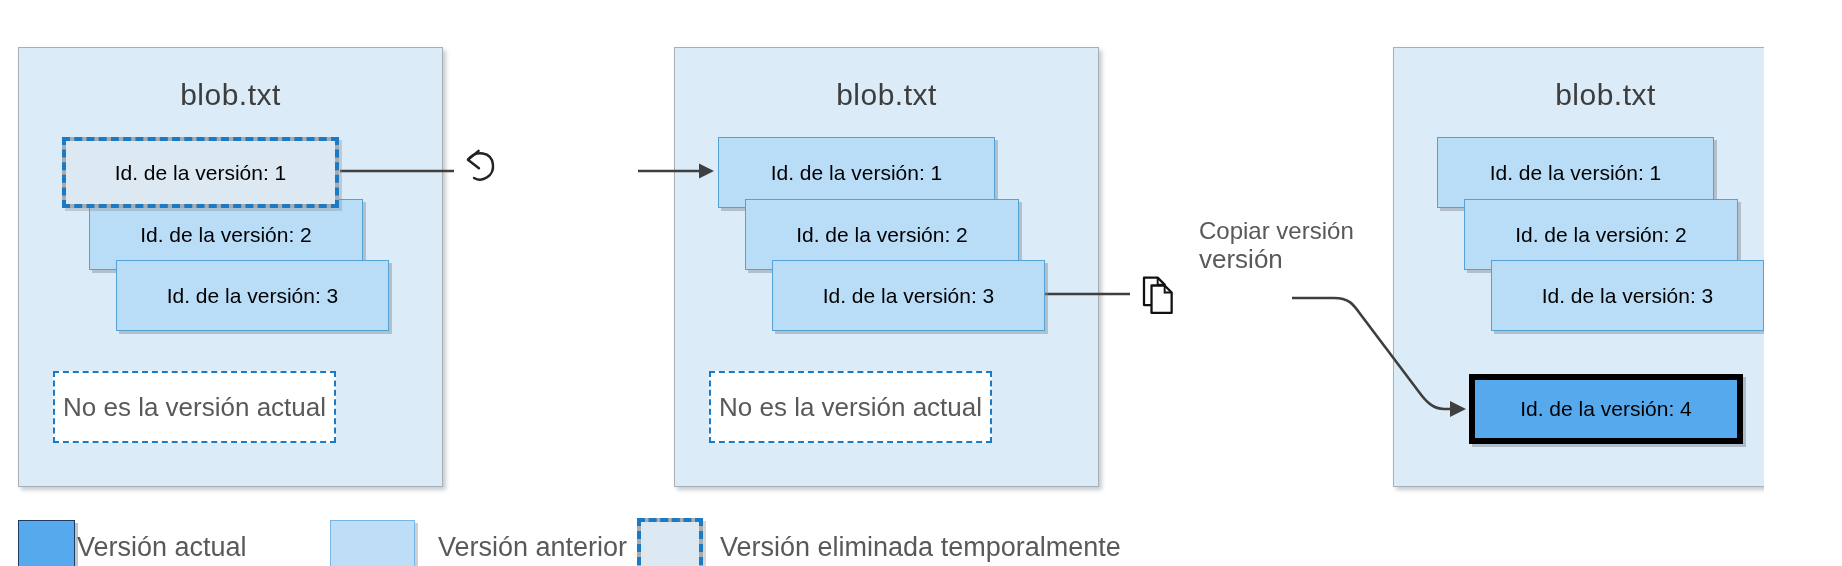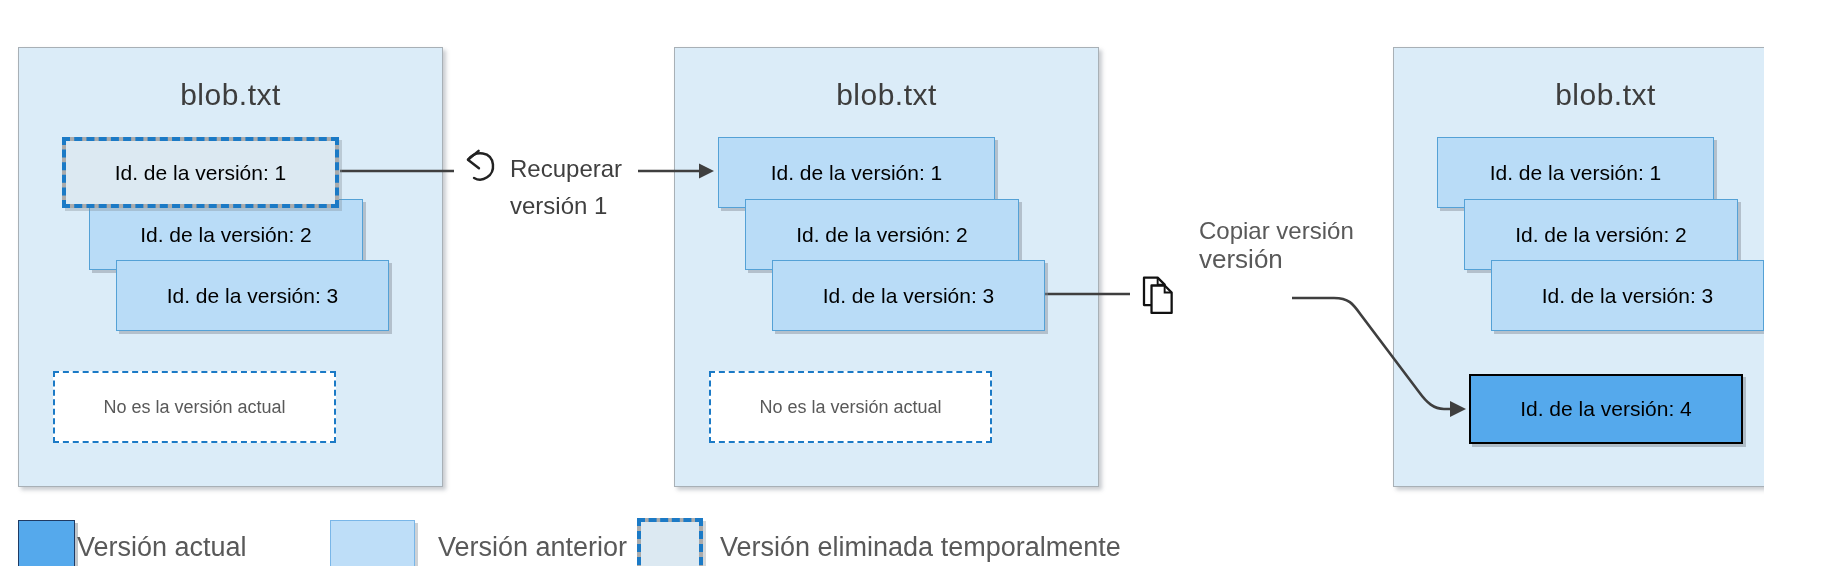--- a/index.html
+++ b/index.html
@@ -21,34 +21,34 @@
   .vbox{
     position:absolute;height:71px;box-sizing:border-box;
     display:flex;align-items:center;justify-content:center;
     font-size:21px;color:#000;
   }
   .vbox.prev{
     background:#b9dcf7;border:1px solid #54a1d6;
     box-shadow:3px 3px 0 rgba(130,140,150,.45);
   }
   .vbox.current{
-    background:#55a9ec;border:2px solid #000000;
+    background:#55a9ec;border:6px solid #000000;
     box-shadow:3px 3px 0 rgba(130,140,150,.5);
   }
   .vbox.deleted{
     border:4px dashed #1b7ac6;
     background:linear-gradient(#dce9f2,#dce9f2) padding-box,
                linear-gradient(#ababab,#ababab) border-box;
     box-shadow:3px 3px 0 rgba(130,140,150,.35);
   }
   .note-box{
     position:absolute;left:34px;top:323px;width:283px;height:72px;box-sizing:border-box;
     background:#ffffff;border:2px dashed #1b7ac6;
     display:flex;align-items:center;justify-content:center;
-    font-size:18px;color:#595959;
+    font-size:26px;color:#595959;
   }
   
   .ann{position:absolute;color:#3f3f3f;}
   .ann-recover{left:510px;top:122px;font-size:24px;line-height:37px;}
   .ann-copy{left:1199px;top:188px;}
   .ann-copy .l1{font-size:24px;line-height:30px;color:#595959;}
   .ann-copy .l2{font-size:28px;line-height:38px;margin-top:4px;font-weight:700;color:#404040;}
   .ann-copy .l3{font-size:26px;line-height:26px;color:#595959;}
   
   .legend-label{position:absolute;top:503px;font-size:27px;line-height:32px;color:#595959;}
@@ -111,24 +111,20 @@
       <span>Id. de la versión: 2</span>
     </div>
     <div class="vbox prev" style="left:97px;top:212px;width:273px;z-index:3">
       <span>Id. de la versión: 3</span>
     </div>
     <div class="vbox current" style="left:75px;top:326px;width:274px;height:70px">
       <span>Id. de la versión: 4</span>
     </div>
   </div>
 
-  <div class="ann ann-recover">
-    <div>Recuperar</div>
-    <div>versión 1</div>
-  </div>
 
   <div class="ann ann-copy">
     <div class="l1">Copiar versión</div>
     <div class="l3">versión</div>
   </div>
 
   <div class="swatch swatch-current"></div>
   <div class="legend-label" style="left:77px">Versión actual</div>
 
   <div class="swatch swatch-previous"></div>

